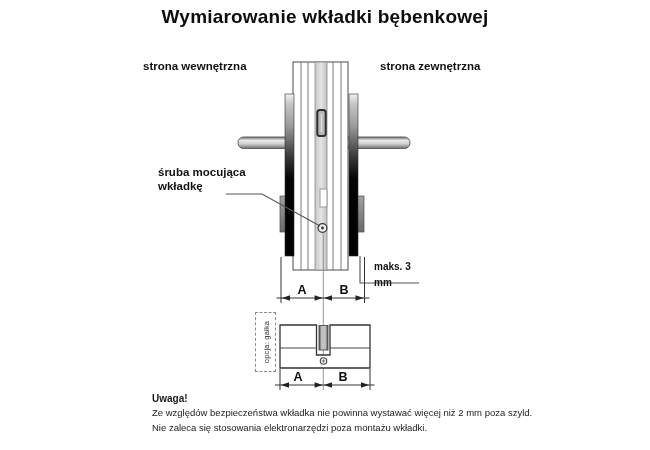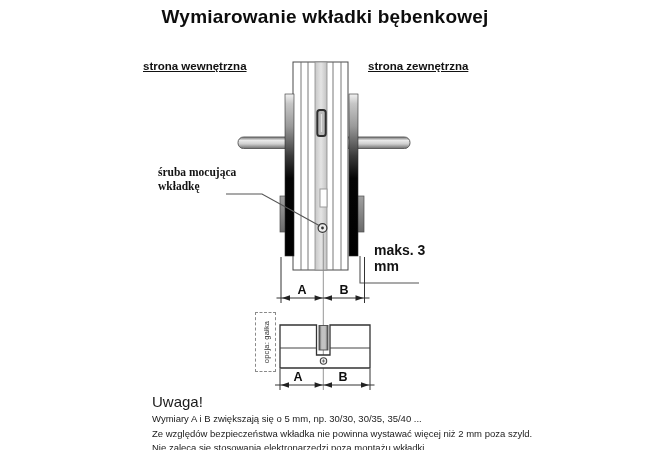--- a/index.html
+++ b/index.html
@@ -17,31 +17,30 @@
   .txt{position:absolute;color:#111;}
   .title{
     left:0;top:6px;width:650px;
     text-align:center;
     font-size:19px;font-weight:bold;color:#0d0d0d;
     letter-spacing:.2px;
   }
   .side-label{
     top:60px;font-size:11.5px;font-weight:bold;color:#121212;
     white-space:nowrap;
-    text-decoration:underline;
   }
   .side-label.inner{left:143px;}
-  .side-label.outer{left:368px;}
+  .side-label.outer{left:380px;}
   .screw-label{
     left:158px;top:166px;width:112px;
-    font-size:11.5px;font-weight:bold;line-height:13.5px;color:#121212;font-family:Liberation Serif, serif;
+    font-size:11.5px;font-weight:bold;line-height:13.5px;color:#121212;
   }
   .max-label{
-    left:374px;top:243px;width:54px;
-    font-size:14px;font-weight:bold;line-height:15.5px;color:#121212;
+    left:374px;top:259px;width:54px;
+    font-size:10px;font-weight:bold;line-height:15.5px;color:#121212;
   }
   .dim{
     font-size:12.5px;font-weight:bold;color:#0e0e0e;text-align:center;
   }
   .dimA1{left:281px;top:283px;width:42px;}
   .dimB1{left:323px;top:283px;width:42px;}
   .dimA2{left:276px;top:370px;width:44px;}
   .dimB2{left:320px;top:370px;width:46px;}
   .knob-box{
     position:absolute;left:255px;top:312px;width:21px;height:60px;
@@ -49,21 +48,21 @@
   }
   .knob-box span{
     position:absolute;left:50%;top:50%;
     transform:translate(-50%,-50%) rotate(-90deg);
     white-space:nowrap;
     font-size:7.5px;color:#333;letter-spacing:.2px;
   }
   .note{
     left:152px;top:393px;width:460px;color:#1a1a1a;
   }
-  .note .heading{font-size:15px;font-weight:normal;margin:0 0 2px 0;}
+  .note .heading{font-size:10px;font-weight:bold;margin:0 0 2px 0;}
   .note .line{font-size:9.5px;line-height:14.6px;}
 </style>
 </head>
 <body>
 
 <div class="canvas">
 
   <svg class="art" width="650" height="450" viewBox="0 0 650 450">
     <defs>
       <linearGradient id="plateGrad" x1="0" y1="0" x2="0" y2="1">
@@ -181,18 +180,17 @@
 
   <div class="knob-box">
     <span>opcja: gałka</span>
   </div>
 
   <div class="txt dim dimA2">A</div>
   <div class="txt dim dimB2">B</div>
 
   <div class="txt note">
     <div class="heading">Uwaga!</div>
-    <div class="line">Wymiary A i B zwiększają się o 5 mm, np. 30/30, 30/35, 35/40 ...</div>
     <div class="line">Ze względów bezpieczeństwa wkładka nie powinna wystawać więcej niż 2 mm poza szyld.</div>
     <div class="line">Nie zaleca się stosowania elektronarzędzi poza montażu wkładki.</div>
   </div>
 
 </div>
 
 </body></html>

